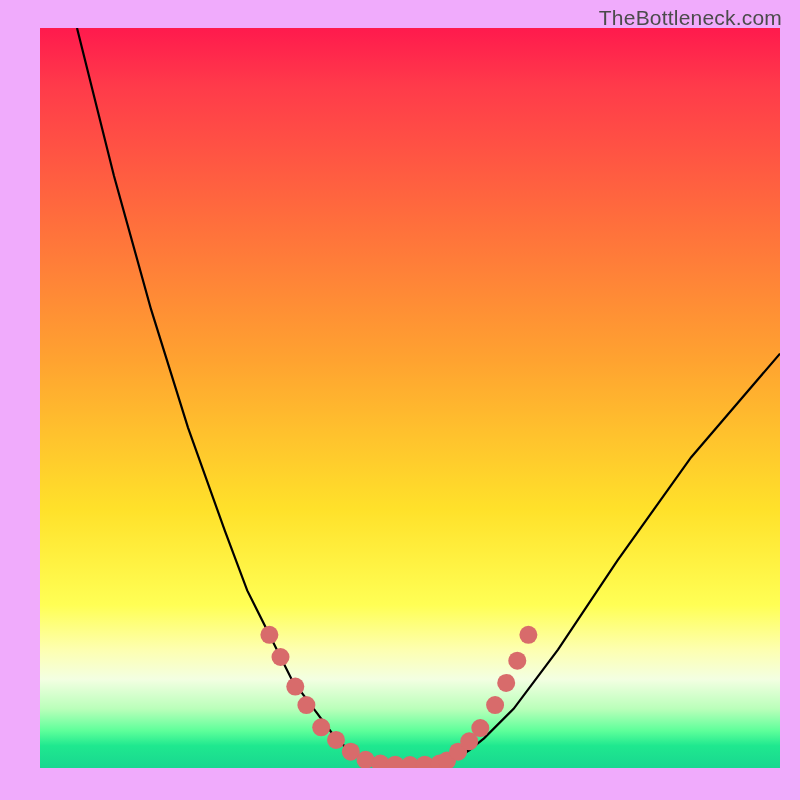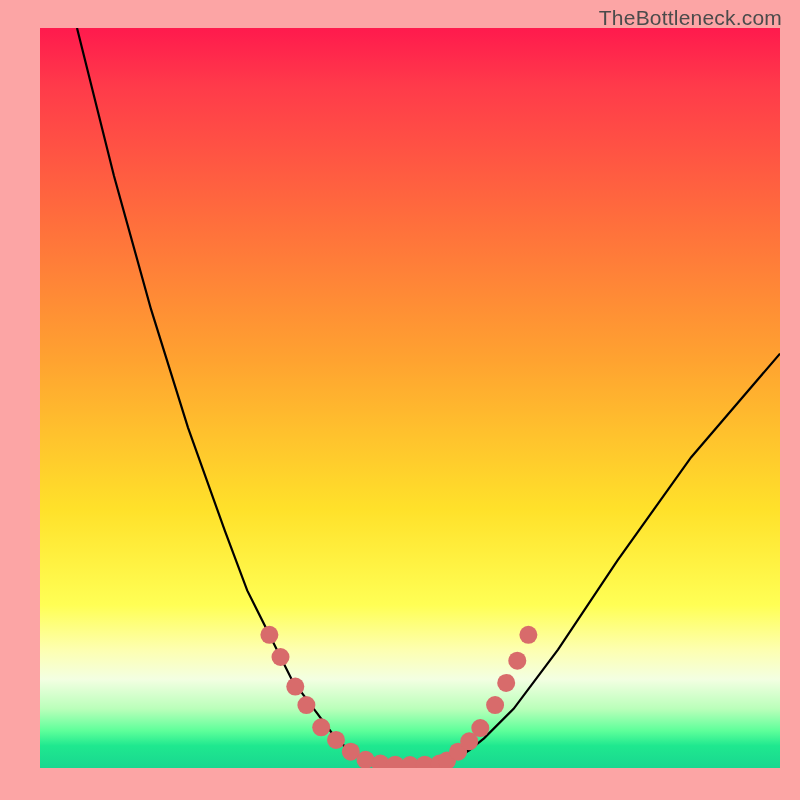--- a/index.html
+++ b/index.html
@@ -10,21 +10,21 @@
     background: #000;
     font-family: Arial, Helvetica, sans-serif;
     overflow: hidden;
   }
   .frame {
     position: absolute;
     left: 0;
     top: 0;
     width: 800px;
     height: 800px;
-    background: #fca5a5;
+    background: #f0abfc;
   }
   .plot {
     position: absolute;
     left: 40px;
     top: 28px;
     width: 740px;
     height: 740px;
     overflow: hidden;
   }
   .gradient {

